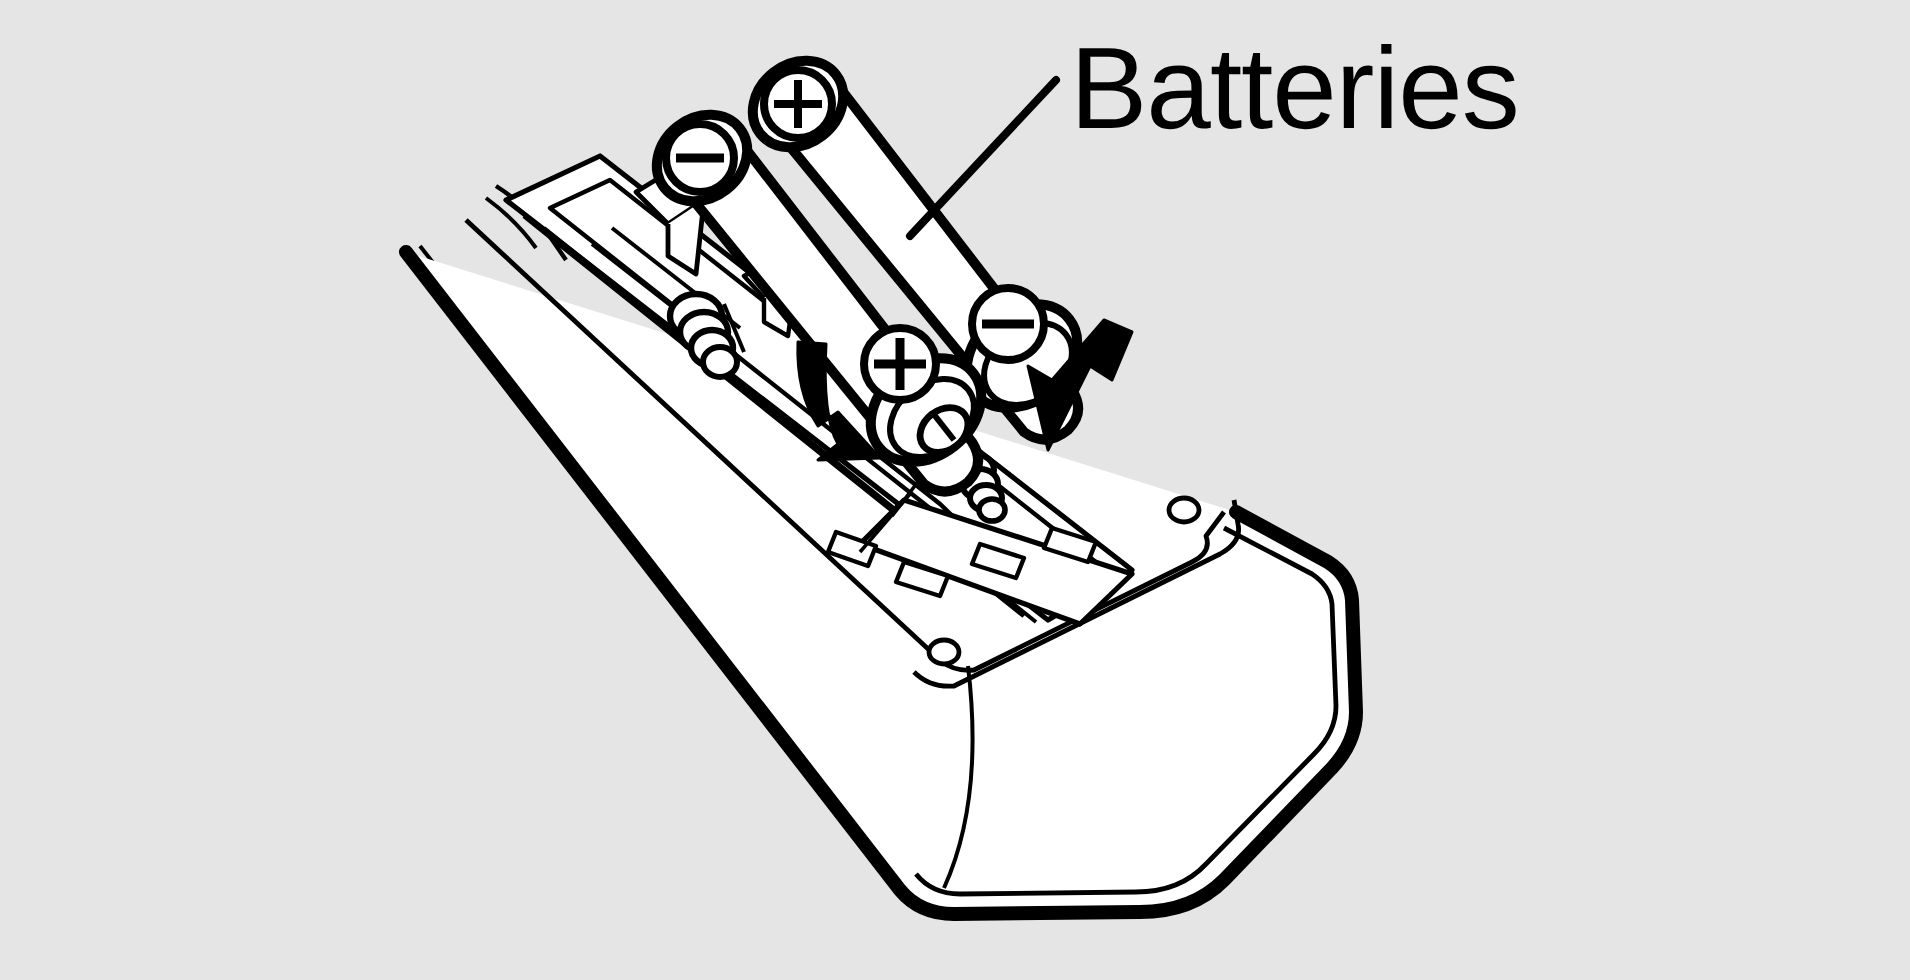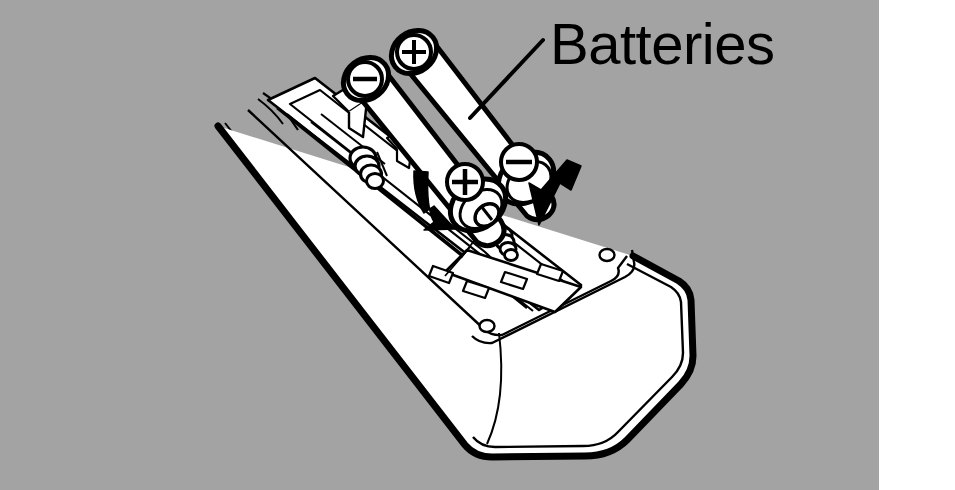--- a/index.html
+++ b/index.html
@@ -8,24 +8,23 @@
     background: #ffffff;
   }
   body {
     width: 955px;
     height: 490px;
     overflow: hidden;
     font-family: "Liberation Sans", sans-serif;
   }
   #figure-root {
     position: relative;
-    width: 864px;
+    width: 955px;
     height: 490px;
-    background: #a3a3a3;
-    padding-left: 15px;
+    background: #e5e5e5;
   }
   #diagram-svg {
     display: block;
     width: 955px;
     height: 490px;
   }
   .callout-text {
     font-family: "Liberation Sans", sans-serif;
     font-size: 58px;
     font-weight: 400;

